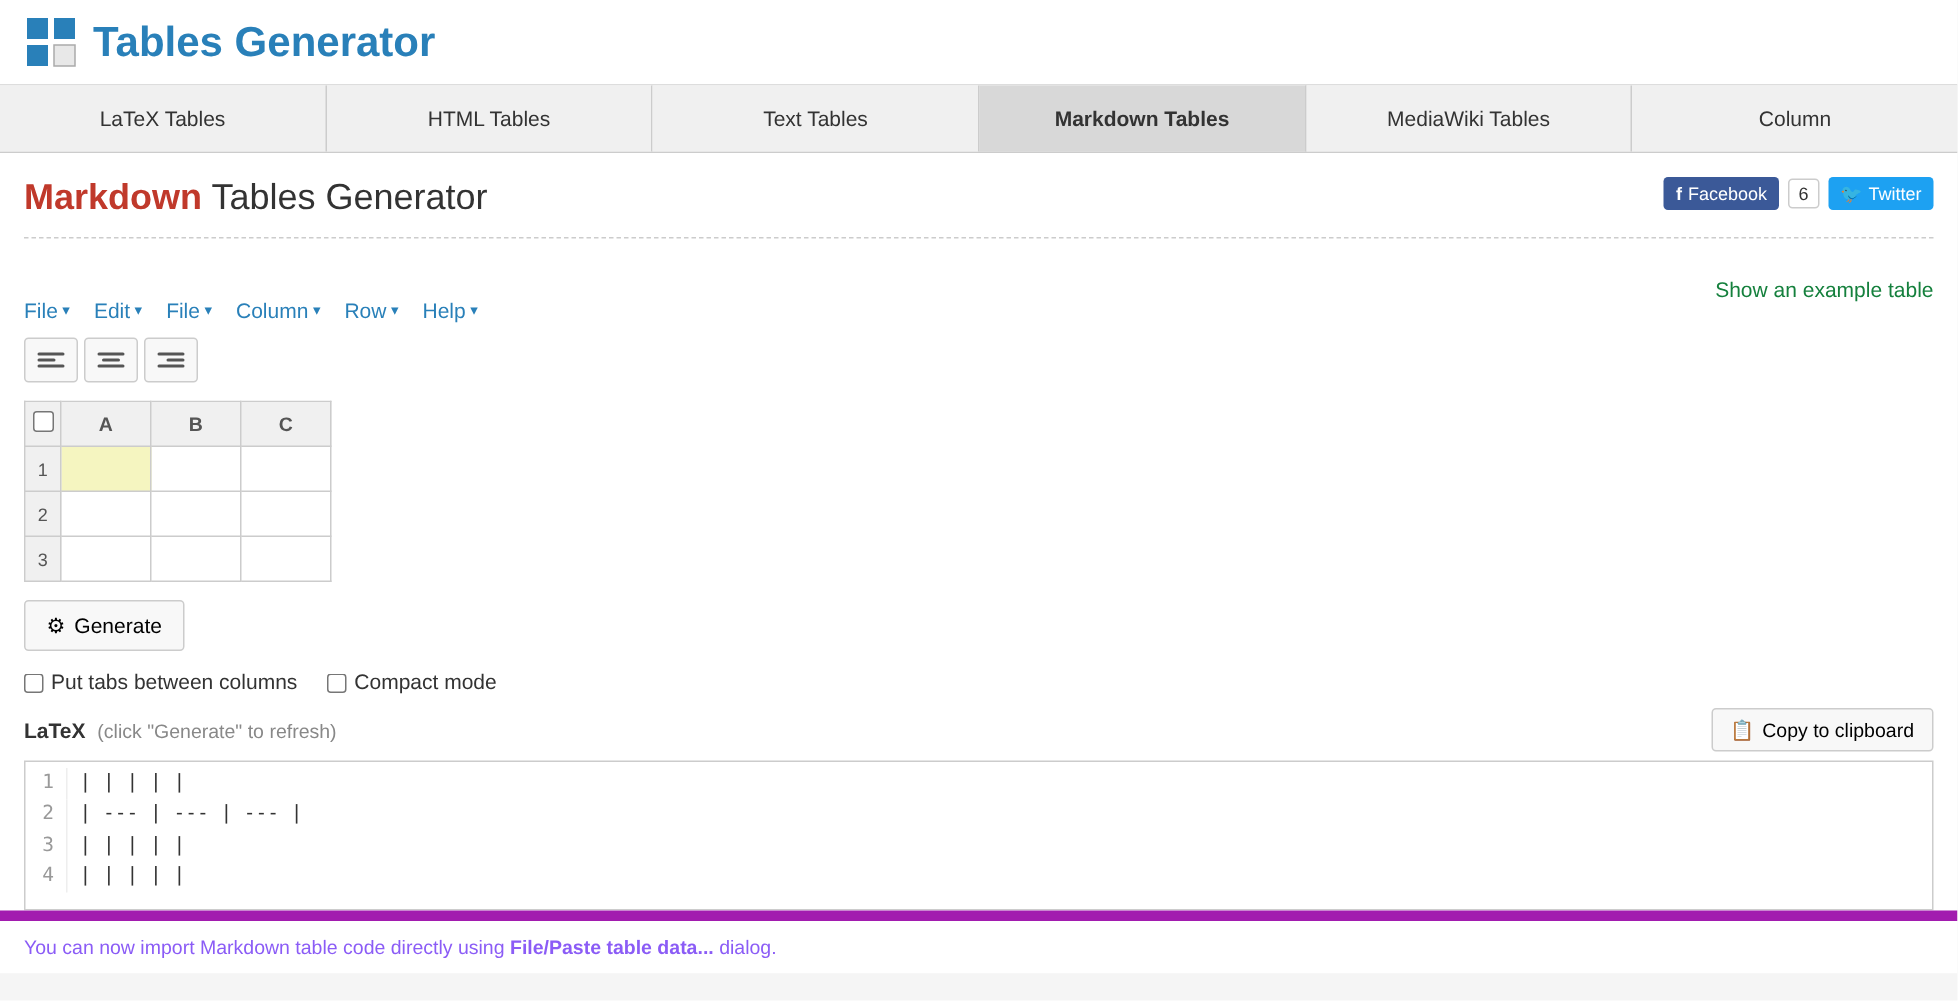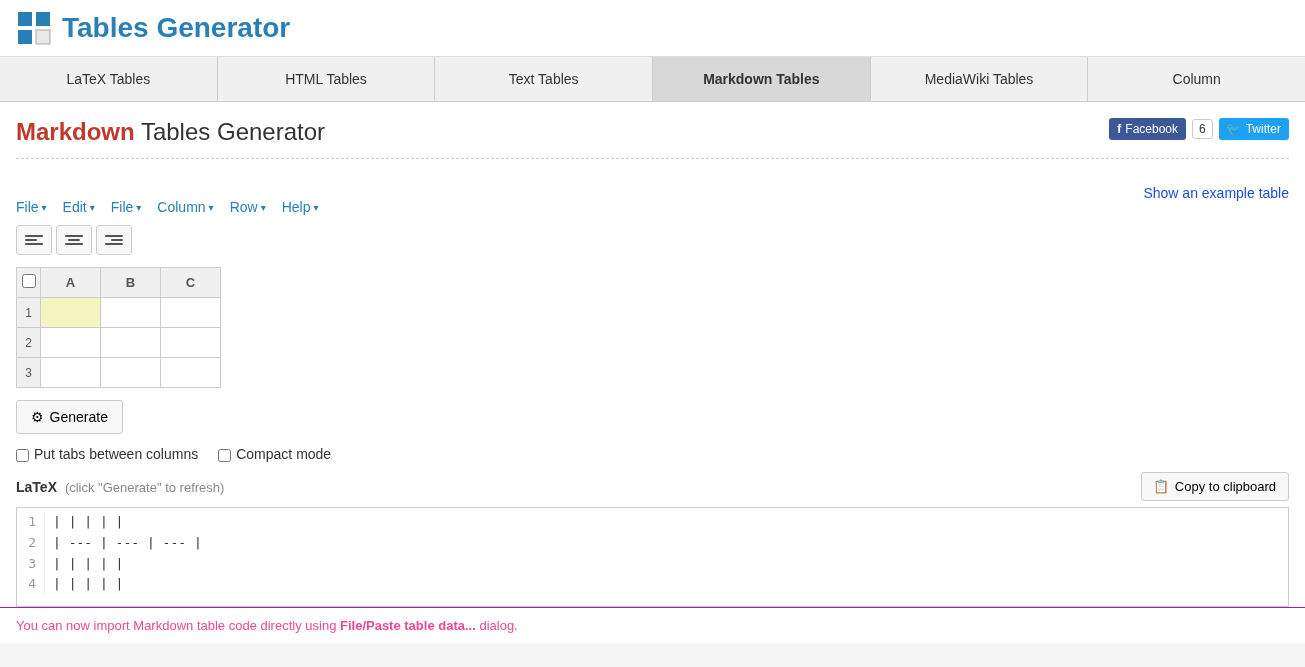--- a/index.html
+++ b/index.html
@@ -137,21 +137,21 @@
       display: flex;
       align-items: center;
       gap: 3px;
       margin-top: 28px;
     }
     .dropdown-arrow {
       font-size: 10px;
       color: #2980b9;
     }
     .show-example {
-      color: #1d4ed8;
+      color: #15803d;
       cursor: pointer;
       font-size: 14px;
     }
 
     
     .align-buttons {
       display: flex;
       gap: 4px;
       margin-bottom: 12px;
     }
@@ -283,22 +283,22 @@
     }
     .line-content {
       color: #333;
     }
 
     
     .footer-note {
       background: #fff;
       padding: 10px 16px;
       font-size: 13px;
-      color: #ec4899;
-      border-top: 1px solid #a21caf;
+      color: #8b5cf6;
+      border-top: 7px solid #a21caf;
     }
   </style>
 </head>
 <body>
 
 <div class="header">
   <svg class="logo-icon" viewBox="0 0 36 36">
     <rect x="2" y="2" width="14" height="14" fill="#2980b9"></rect>
     <rect x="2" y="20" width="14" height="14" fill="#2980b9"></rect>
     <rect x="20" y="2" width="14" height="14" fill="#2980b9"></rect>

